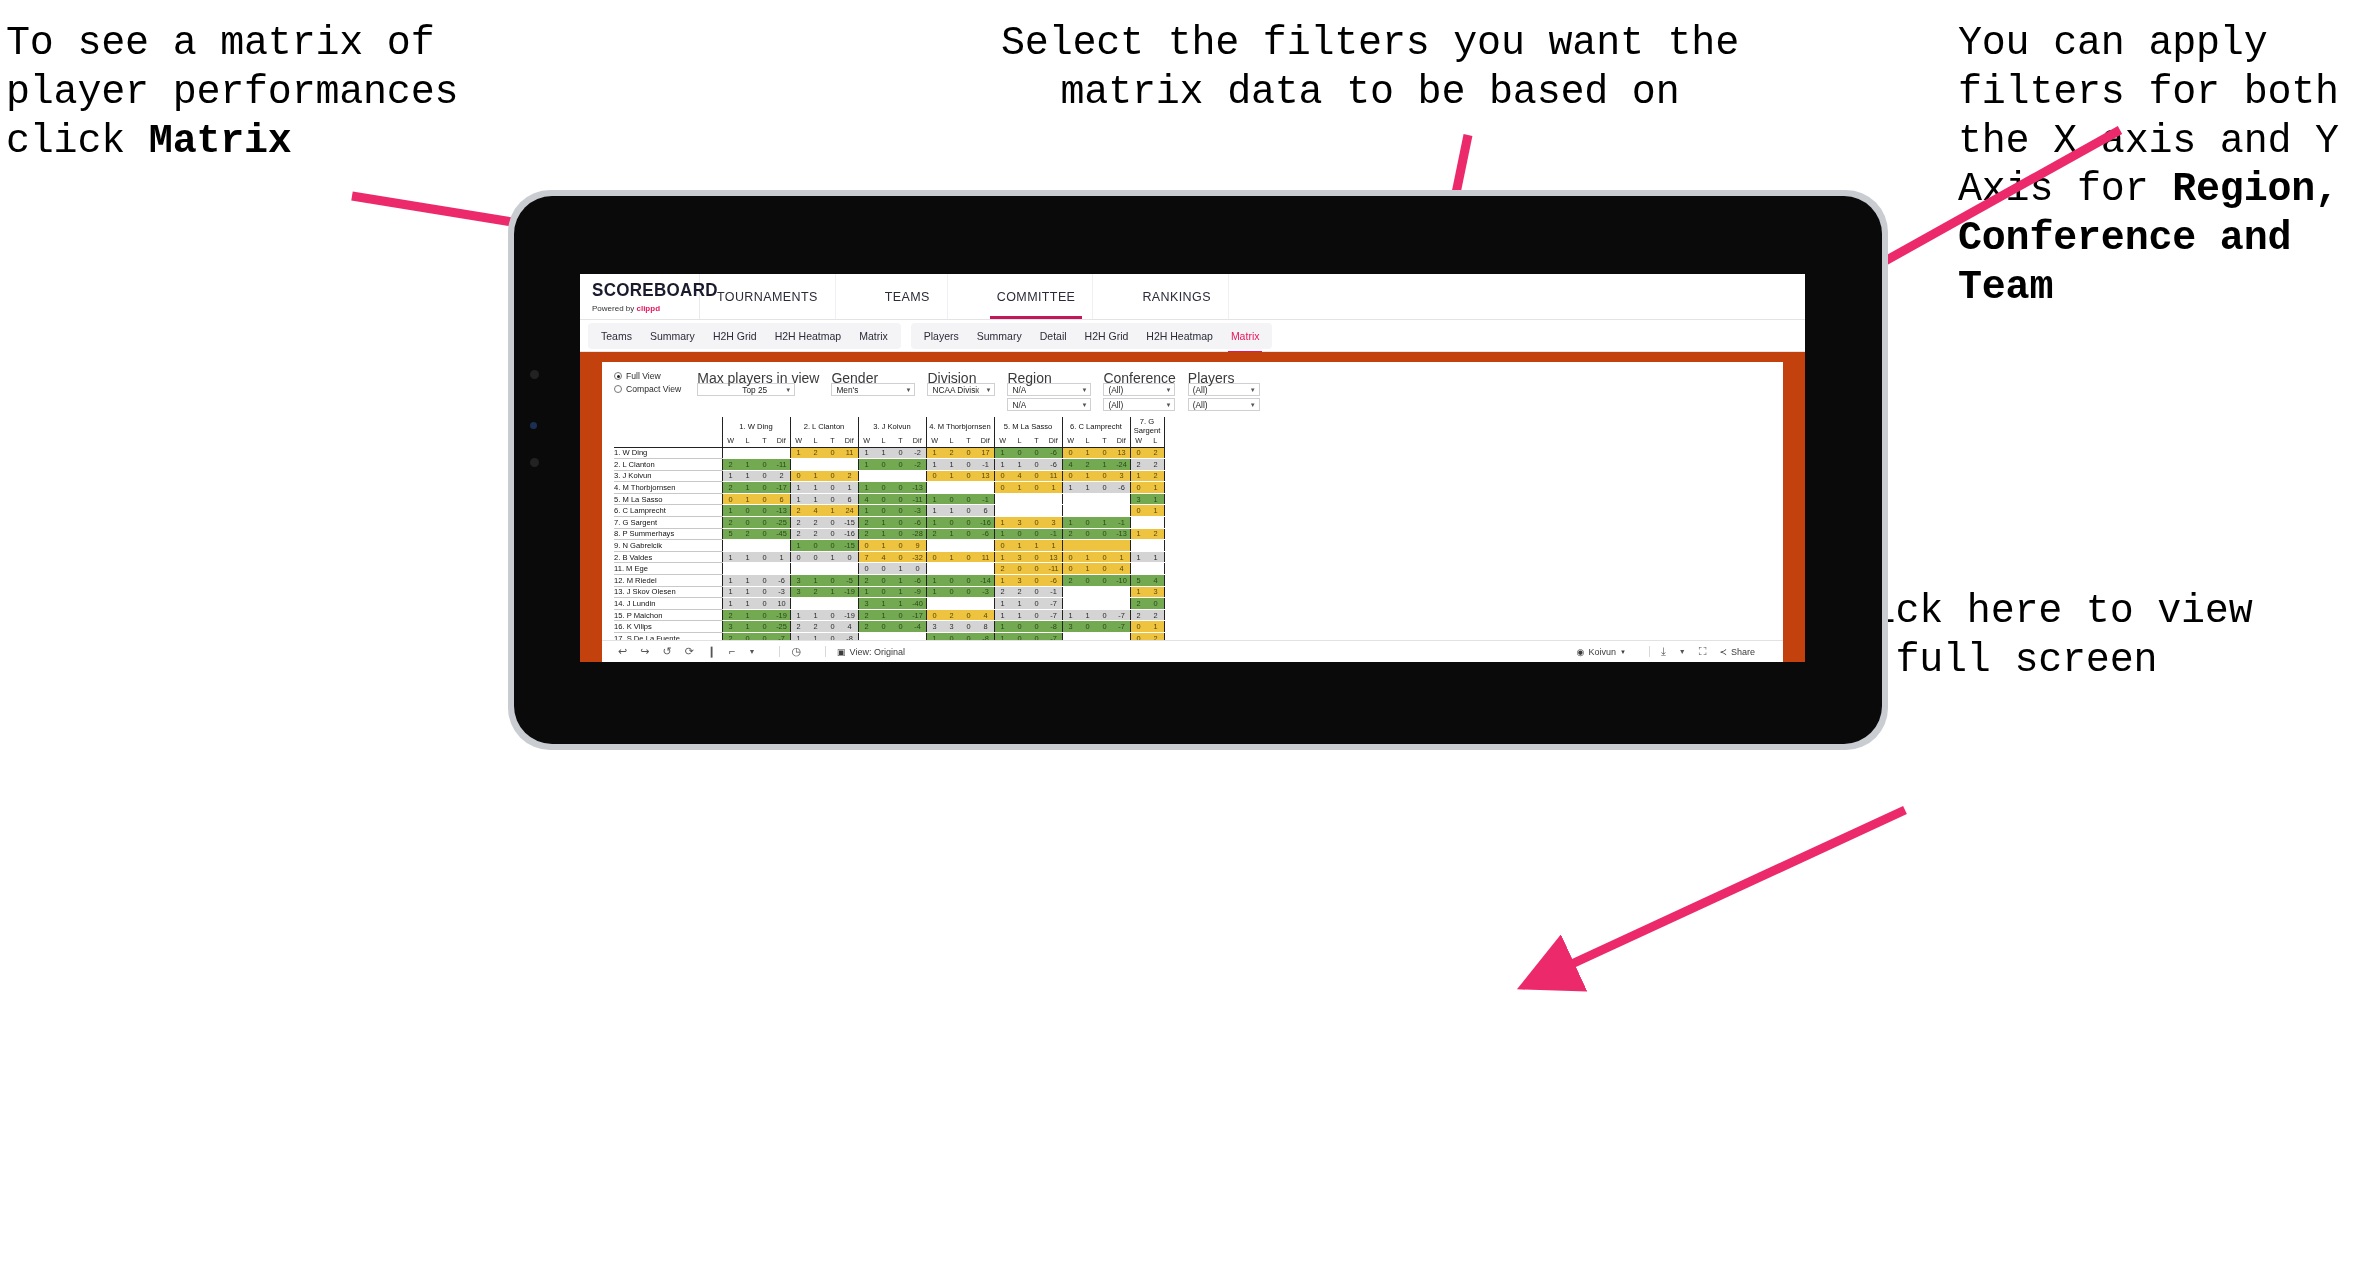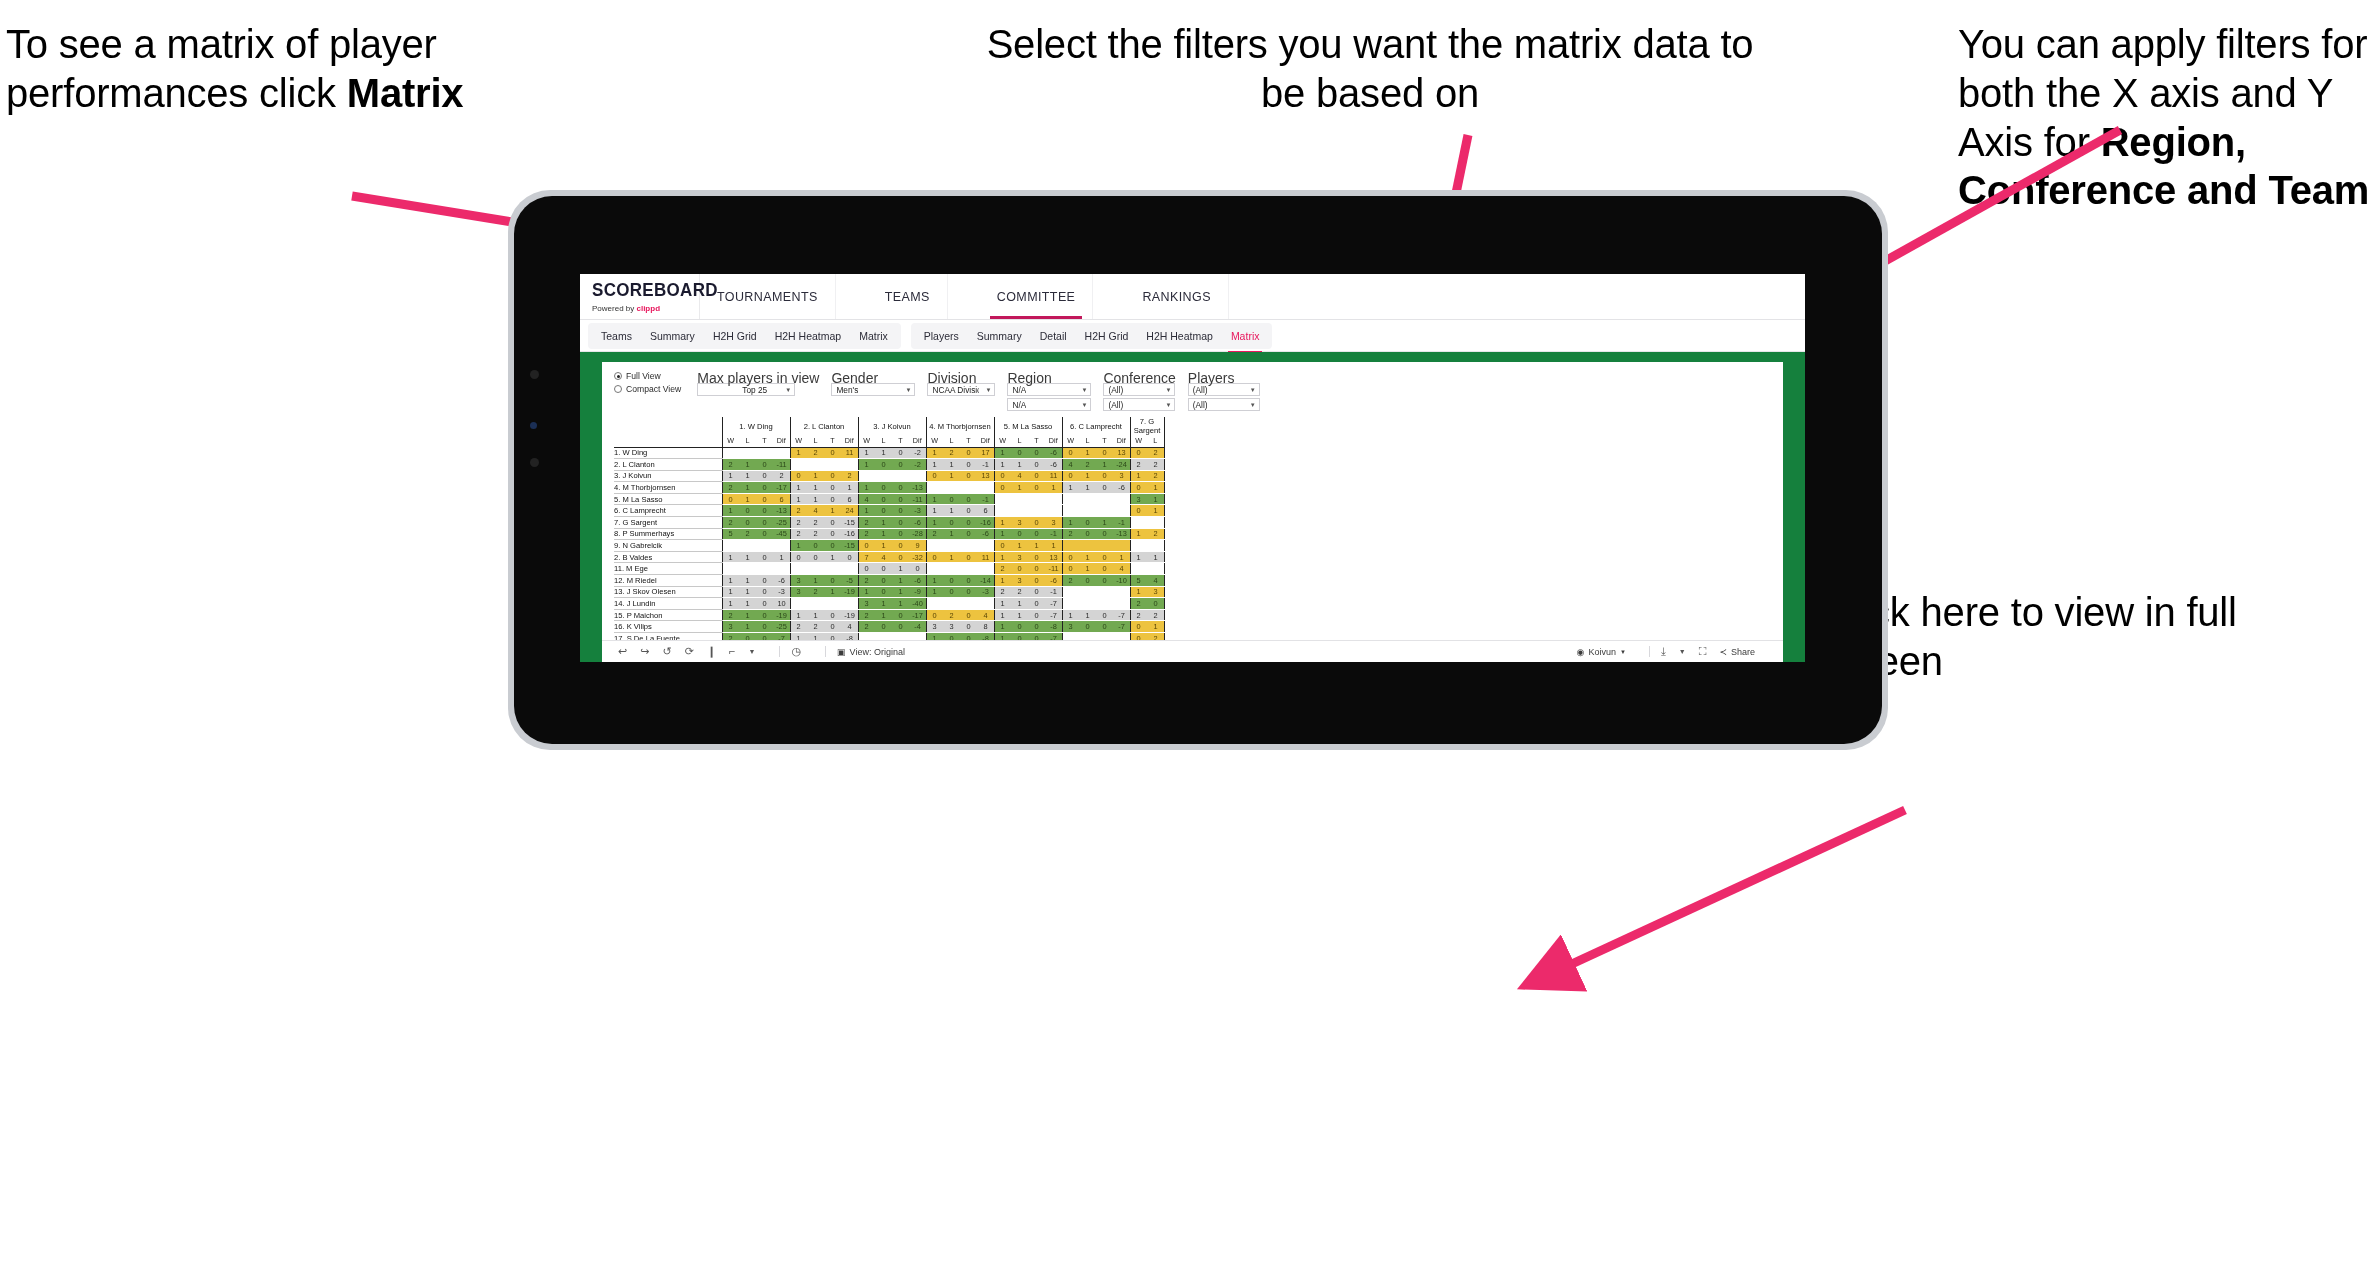--- a/index.html
+++ b/index.html
@@ -5,21 +5,21 @@
   * { box-sizing: border-box; margin:0; padding:0; }
   html,body { width:2378px; height:1280px; background:#ffffff; overflow:hidden; }
   body { font-family:"Liberation Sans", sans-serif; position:relative; }
 
   
   .annot {
     position:absolute;
     color:#000;
     font-size:40px;
     line-height:1.22;
-    font-family:Liberation Sans, sans-serif;
+    font-family:Liberation Mono, monospace;
     letter-spacing:-0.2px;
   }
   .annot b { font-weight:bold; }
   #annot-matrix   { left:6px;   top:20px;  width:540px; }
   #annot-filters  { left:980px; top:20px;  width:780px; text-align:center;}
   #annot-axis     { left:1958px;top:20px;  width:420px; }
   #annot-full     { left:1824px;top:588px; width:450px; }
 
   
   svg.arrows { position:absolute; left:0; top:0; width:2378px; height:1280px; pointer-events:none; }
@@ -69,21 +69,21 @@
   .subnav { height:32px; background:#fff; display:flex; align-items:center;
             padding-left:8px; gap:0; border-bottom:1px solid #e6e6e9; }
   .subgrp { display:flex; align-items:center; background:#f4f4f6; border-radius:4px;
             height:26px; padding:0 4px; margin-right:10px; }
   .subgrp .si { font-size:10.5px; color:#2c2c38; padding:0 9px; position:relative;
                 line-height:26px; white-space:nowrap;}
   .subgrp .si.active { color:#e8175d; }
   .subgrp .si.active:after { content:""; position:absolute; left:6px; right:6px; bottom:-4px; height:2px; background:#e8175d;}
 
   
-  .workspace { background:#15803d; height:330px; padding:10px 22px 0 22px; position:relative;}
+  .workspace { background:#c2410c; height:330px; padding:10px 22px 0 22px; position:relative;}
   .sheet { background:#fff; height:300px; position:relative; overflow:hidden; }
 
   
   .filters { display:flex; padding:8px 10px 4px 12px; gap:0; font-size:8.6px; color:#2b2b2b;}
   .fcol { margin-right:12px; }
   .fcol .flab { font-size:14px; color:#3a3a3a; margin-bottom:2px; height:11px; }
   .ddl { border:1px solid #cfcfd4; background:#fff; height:13px; display:flex;
          align-items:center; justify-content:space-between; padding:0 3px 0 4px;
          font-size:8.3px; color:#222; margin-bottom:2px; }
   .ddl .cv { white-space:nowrap; overflow:hidden; }

